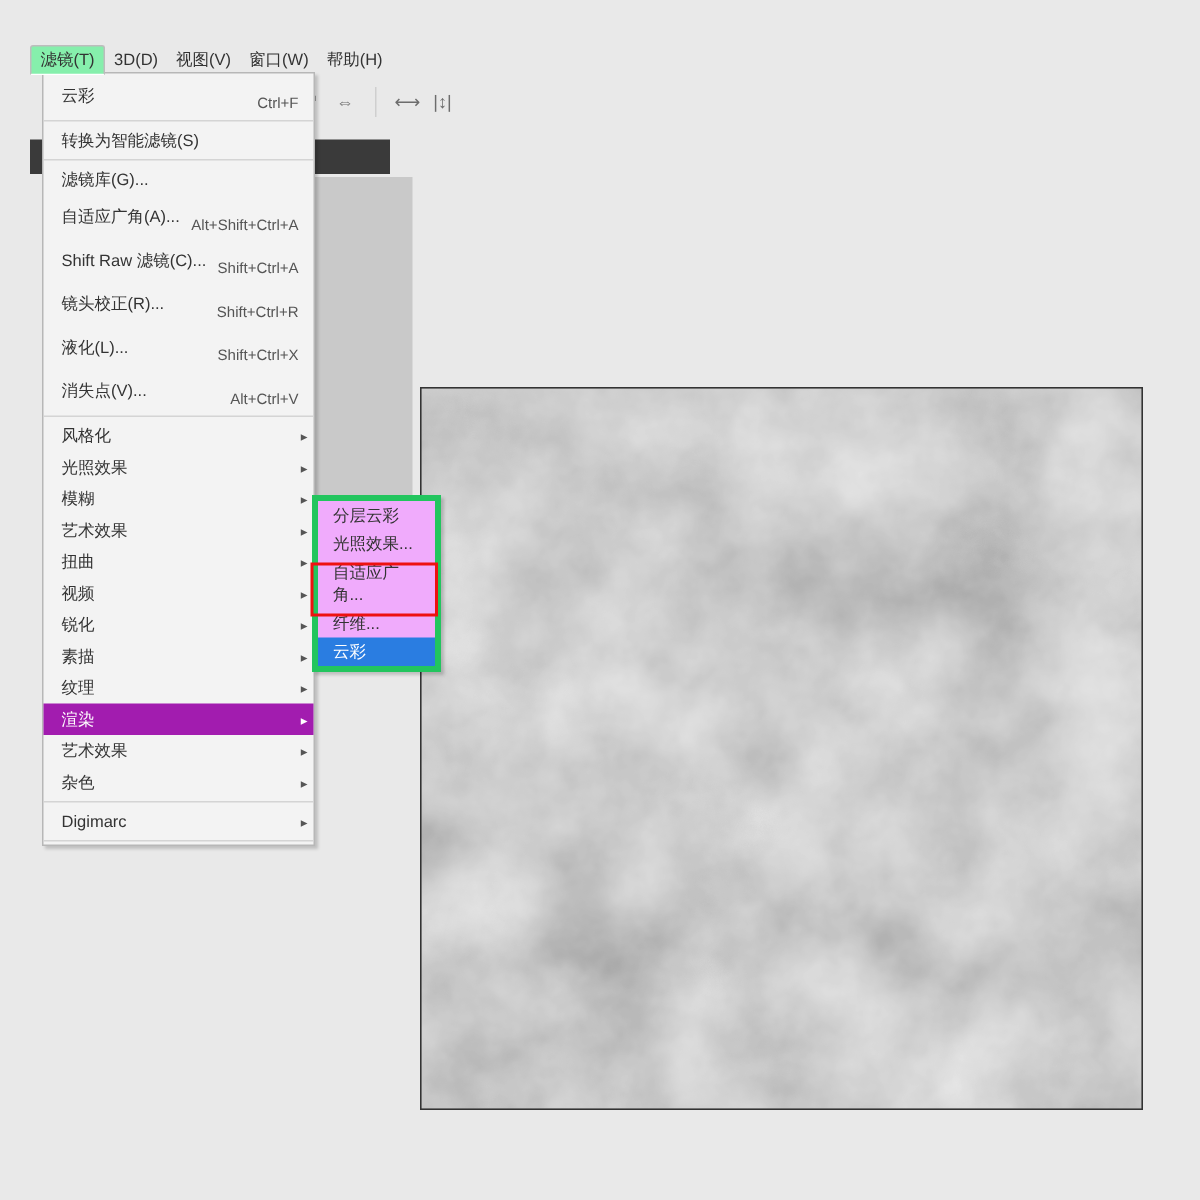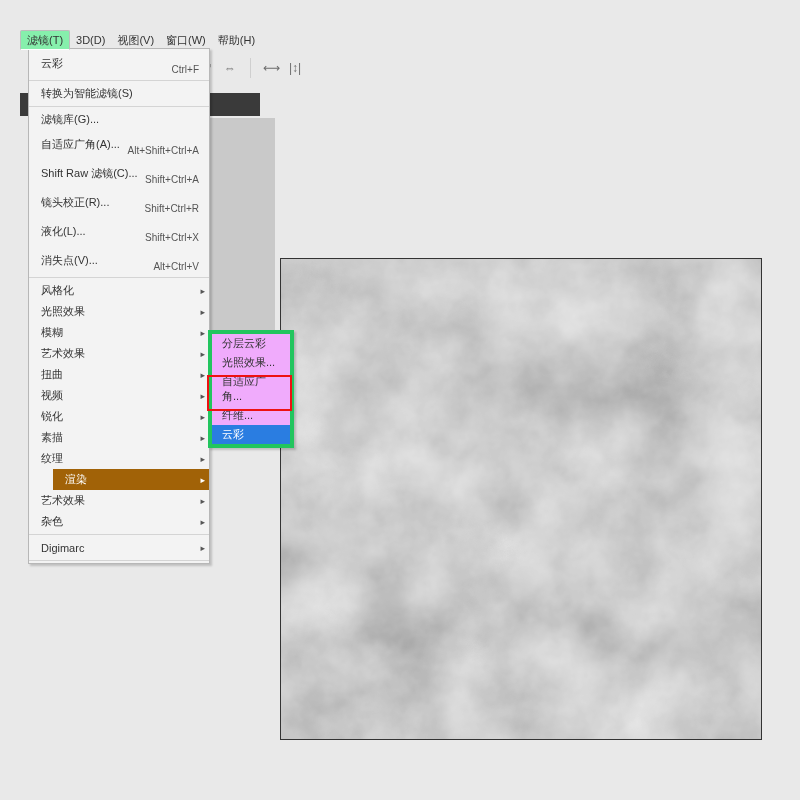--- a/index.html
+++ b/index.html
@@ -130,23 +130,22 @@
     margin: 2px 0;
   }
   .dropdown .row.has-sub::after {
     content: "▸";
     position: absolute;
     right: 4px;
     font-size: 9px;
     color: #555;
   }
   .dropdown .row.highlight {
-    background: #a16207;
+    background: #a21caf;
     color: #fff;
-    margin-left: 24px;
   }
   .dropdown .row.highlight::after { color: #fff; }
 
   
   .submenu {
     position: absolute;
     left: 208px;
     top: 330px;
     width: 78px;
     background: #f0abfc;

